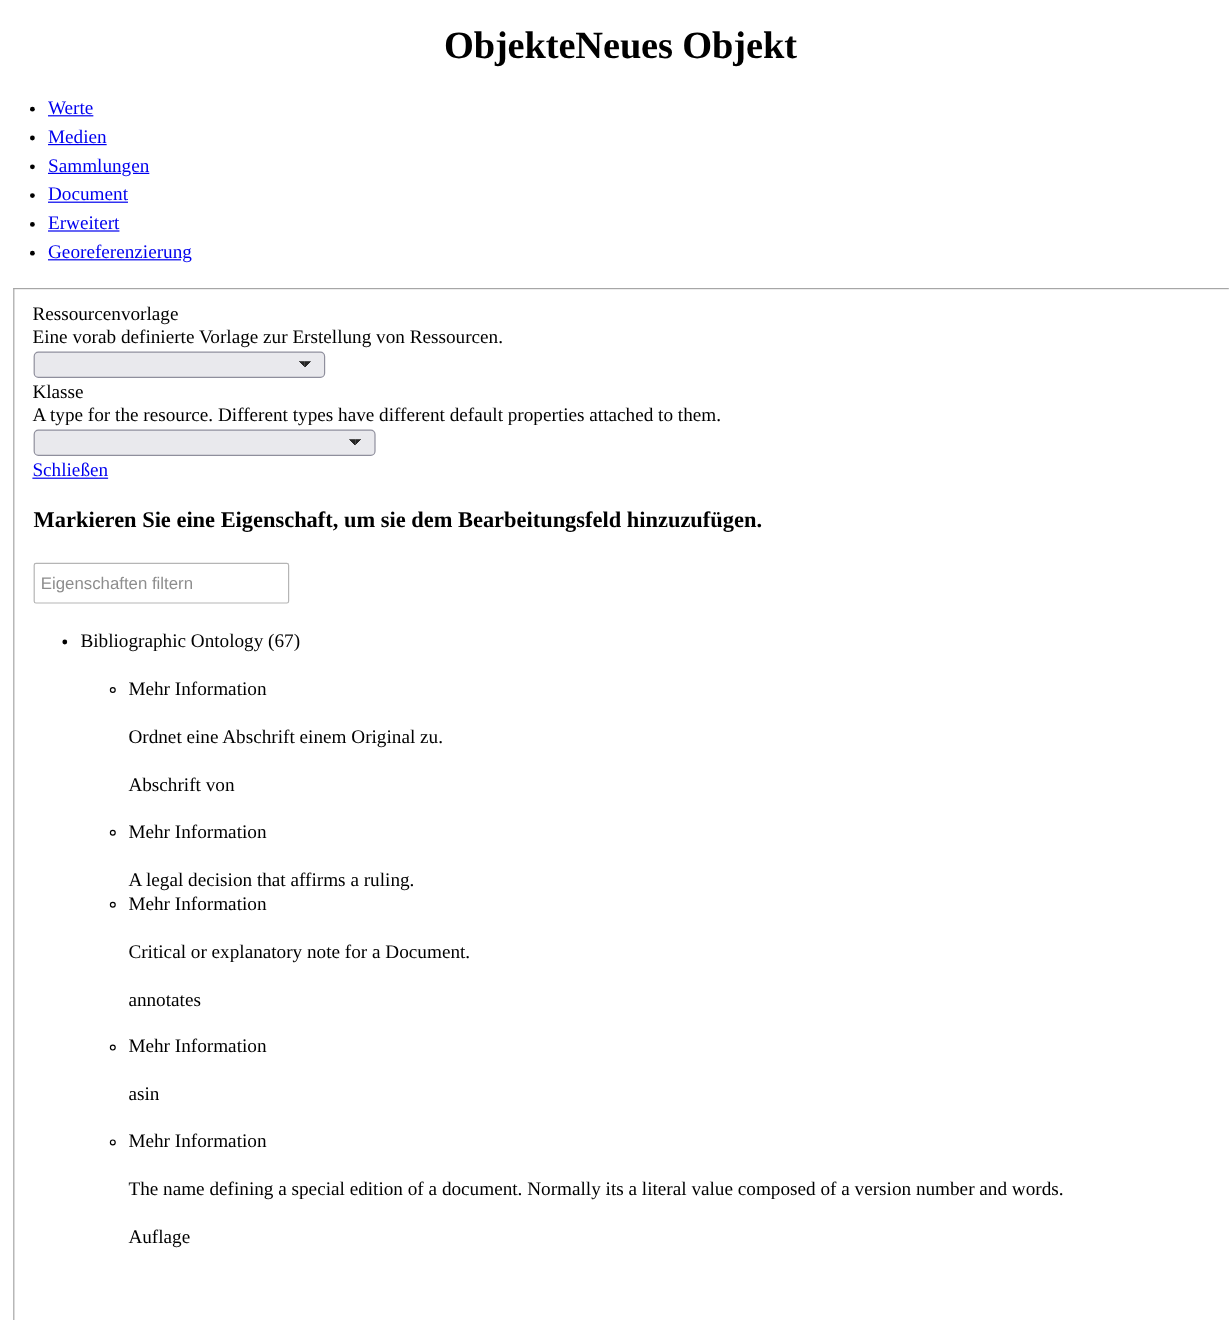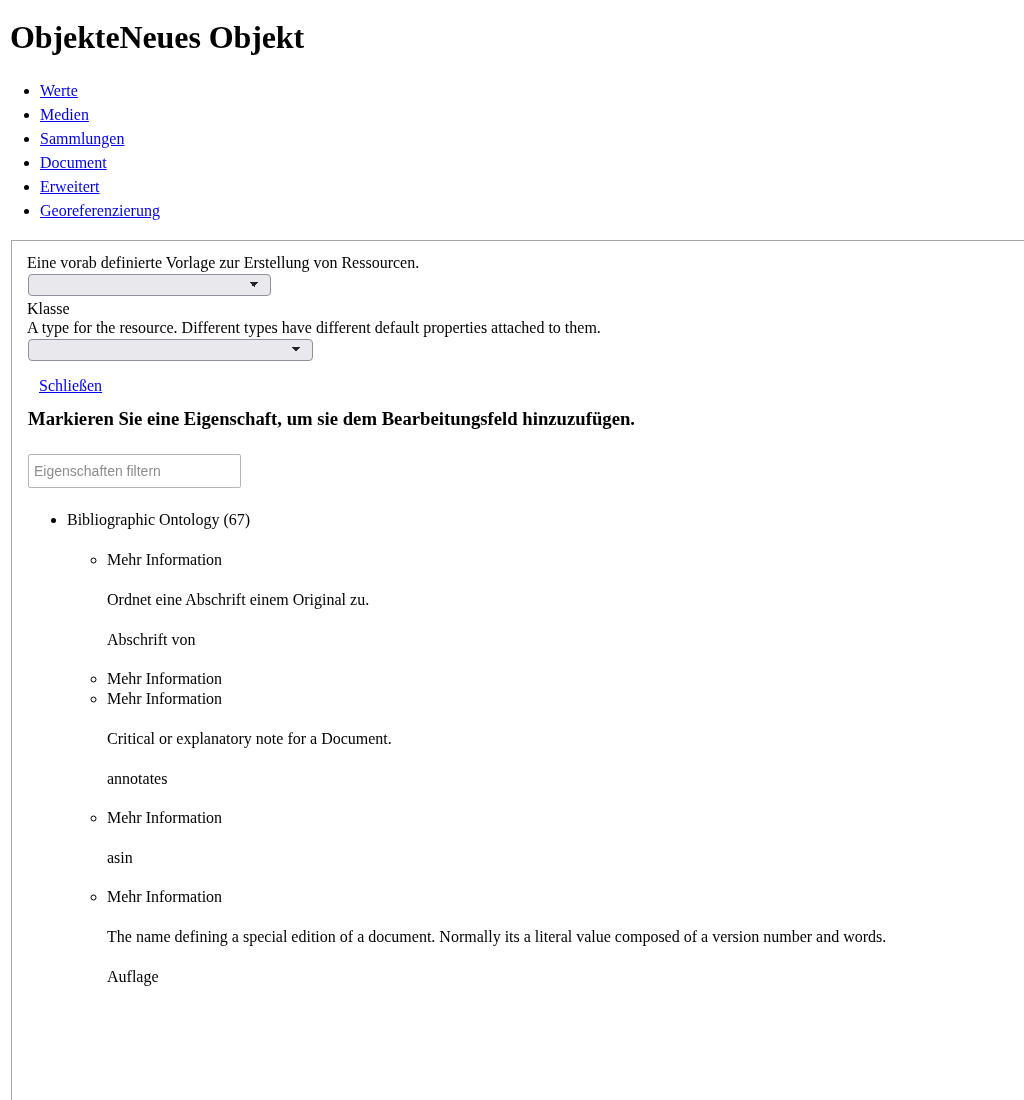--- a/index.html
+++ b/index.html
@@ -20,20 +20,21 @@
 
   
   .page-title {
     font-family: "Liberation Serif", "DejaVu Serif", serif;
     font-size: 32px;
     font-weight: bold;
     line-height: 1.0;
     margin: 21px 0 0 10px;
     padding: 0;
     letter-spacing: -0.1px;
+    text-align: center;
   }
 
   
   ul.nav-list {
     margin: 26px 0 0 0;
     padding-left: 40px;
     list-style-type: disc;
   }
   ul.nav-list li {
     line-height: 24px;
@@ -91,30 +92,30 @@
     background-position:
       calc(100% - 16px) calc(50% - 1px),
       calc(100% - 11px) calc(50% - 1px);
     background-size: 5px 5px, 5px 5px;
     background-repeat: no-repeat;
   }
   select.select-template { width: 243px; }
   select.select-class    { width: 285px; }
 
   .close-link-wrap {
-    margin: 12px;
+    margin: 0;
     padding: 0;
     line-height: 20px;
   }
 
   h3.section-heading {
     font-family: "Liberation Serif", "DejaVu Serif", serif;
     font-size: 18.7px;
     font-weight: bold;
-    margin: 10px 0 0 1px;
+    margin: 20px 0 0 1px;
     padding: 0;
     line-height: 22px;
   }
 
   input.filter-input {
     font-family: "Liberation Sans", "DejaVu Sans", sans-serif;
     font-size: 14px;
     width: 213px;
     height: 18px;
     box-sizing: border-box;
@@ -177,20 +178,21 @@
   <li><a class="nav-link" href="#">Medien</a></li>
   <li><a class="nav-link" href="#">Sammlungen</a></li>
   <li><a class="nav-link" href="#">Document</a></li>
   <li><a class="nav-link" href="#">Erweitert</a></li>
   <li><a class="nav-link" href="#">Georeferenzierung</a></li>
 </ul>
 
 <div class="panel">
 
   <div class="field-group">
+    <div class="field-label">Ressourcenvorlage</div>
     <div class="field-desc">Eine vorab definierte Vorlage zur Erstellung von Ressourcen.</div>
     <select class="form-select select-template">
       <option></option>
     </select>
   </div>
 
   <div class="field-group">
     <div class="field-label">Klasse</div>
     <div class="field-desc">A type for the resource. Different types have different default properties attached to them.</div>
     <select class="form-select select-class">
@@ -213,20 +215,21 @@
       <ul class="property-list">
 
         <li class="property-item">
           <span class="more-info-link">Mehr Information</span>
           <p class="property-desc">Ordnet eine Abschrift einem Original zu.</p>
           <p class="property-term">Abschrift von</p>
         </li>
 
         <li class="property-item">
           <span class="more-info-link">Mehr Information</span>
+          <p class="property-desc">A legal decision that affirms a ruling.</p>
         </li>
 
         <li class="property-item">
           <span class="more-info-link">Mehr Information</span>
           <p class="property-desc">Critical or explanatory note for a Document.</p>
           <p class="property-term">annotates</p>
         </li>
 
         <li class="property-item">
           <span class="more-info-link">Mehr Information</span>

